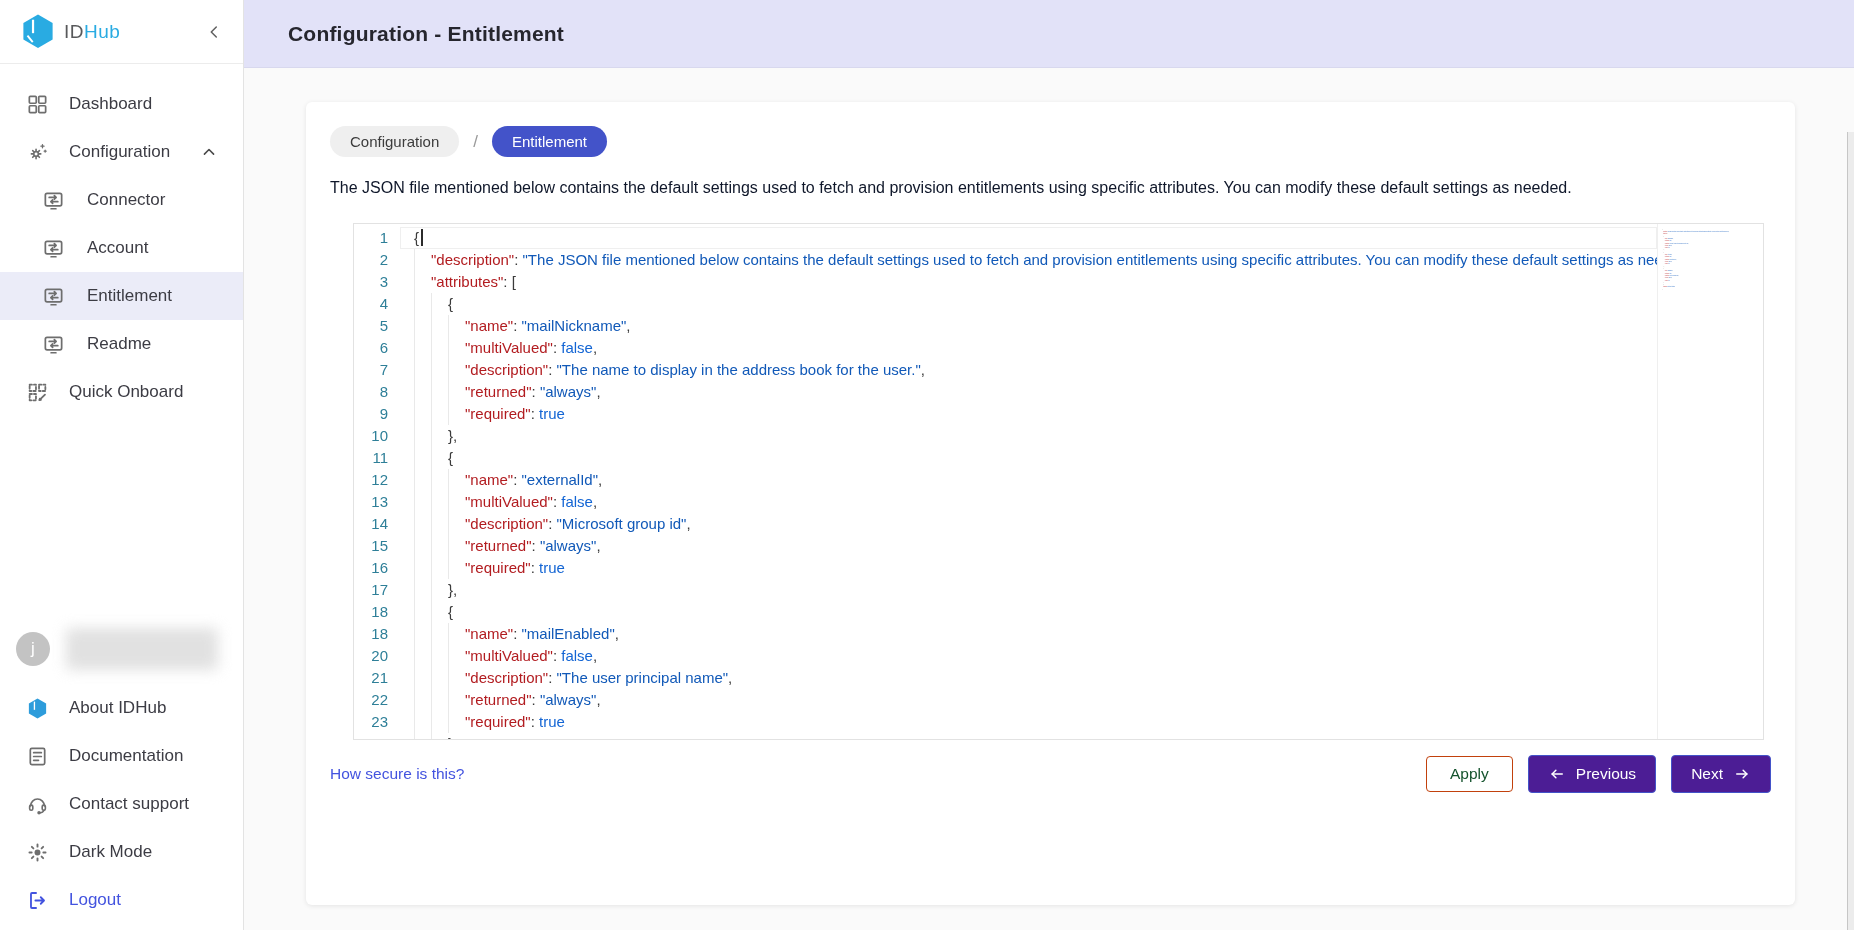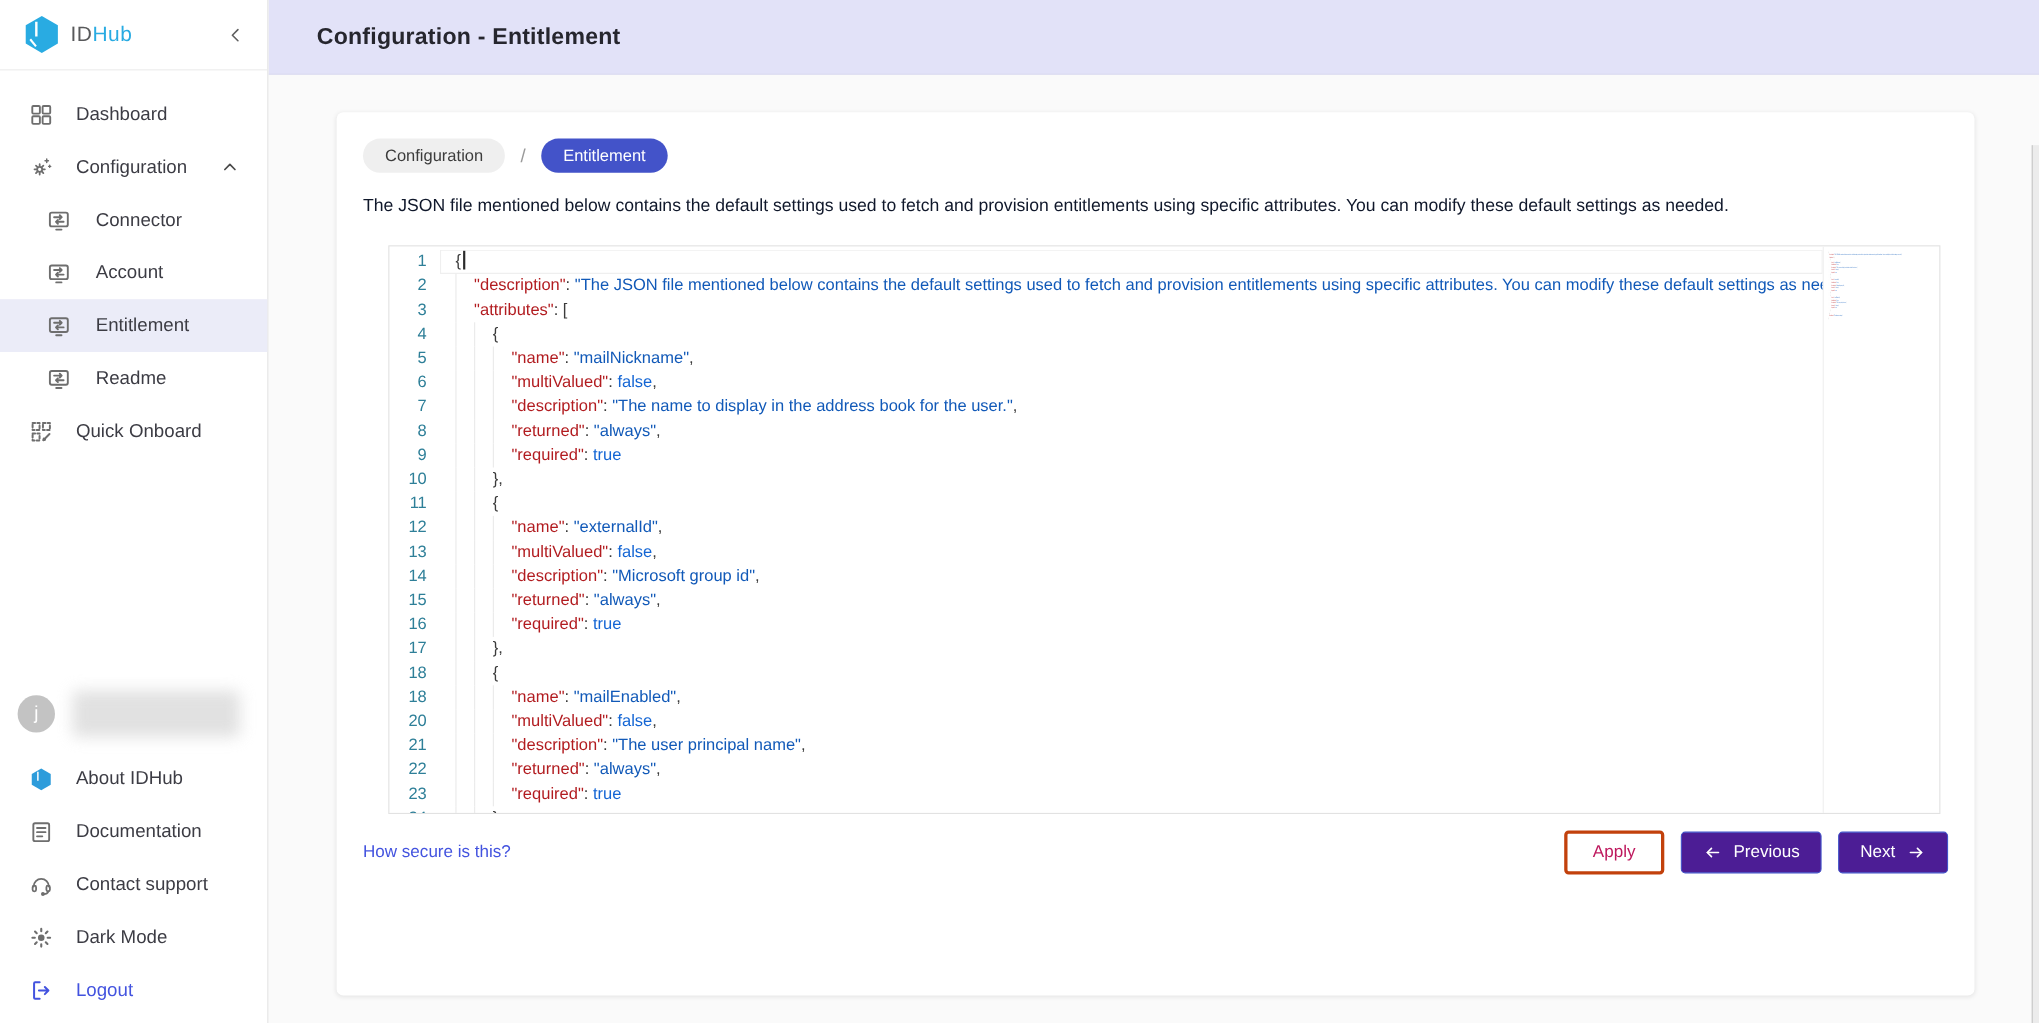--- a/index.html
+++ b/index.html
@@ -78,21 +78,21 @@
   .mini-inner { position:absolute; top:4px; left:4px; width:2600px;
     transform:scale(0.052,0.105); transform-origin:0 0; }
   .mini-inner .code-ln { padding-left:2px; }
 
   
   .card-footer { margin-top:15px; display:flex; align-items:center; }
   .secure-link { font-size:15.5px; color:#4353DF; cursor:pointer; }
   .btns { margin-left:auto; display:flex; align-items:center; gap:15px; }
   .btn { border-radius:4px; font-size:15.5px; font-family:inherit; cursor:pointer;
     display:inline-flex; align-items:center; gap:10px; }
-  .btn-outline { background:#fff; border:3px solid #c2410c; color:#be185d; padding:8px 23px;justify-content:center; }
+  .btn-outline { background:#fff; border:1px solid #c2410c; color:#14532d; padding:8px 23px;justify-content:center; }
   .btn-solid { background:#4c1d95; border:1px solid #4353C9; color:#fff; padding:9px 19px; }
   .btn svg { width:18px; height:18px; }
 
   .page-scrollbar { position:absolute; right:0; top:64px; width:7px; height:866px;
     background:#ECECEC; border-left:1px solid #C6C6C6; }
 </style>
 </head>
 <body>
 
 <aside class="sidebar">

